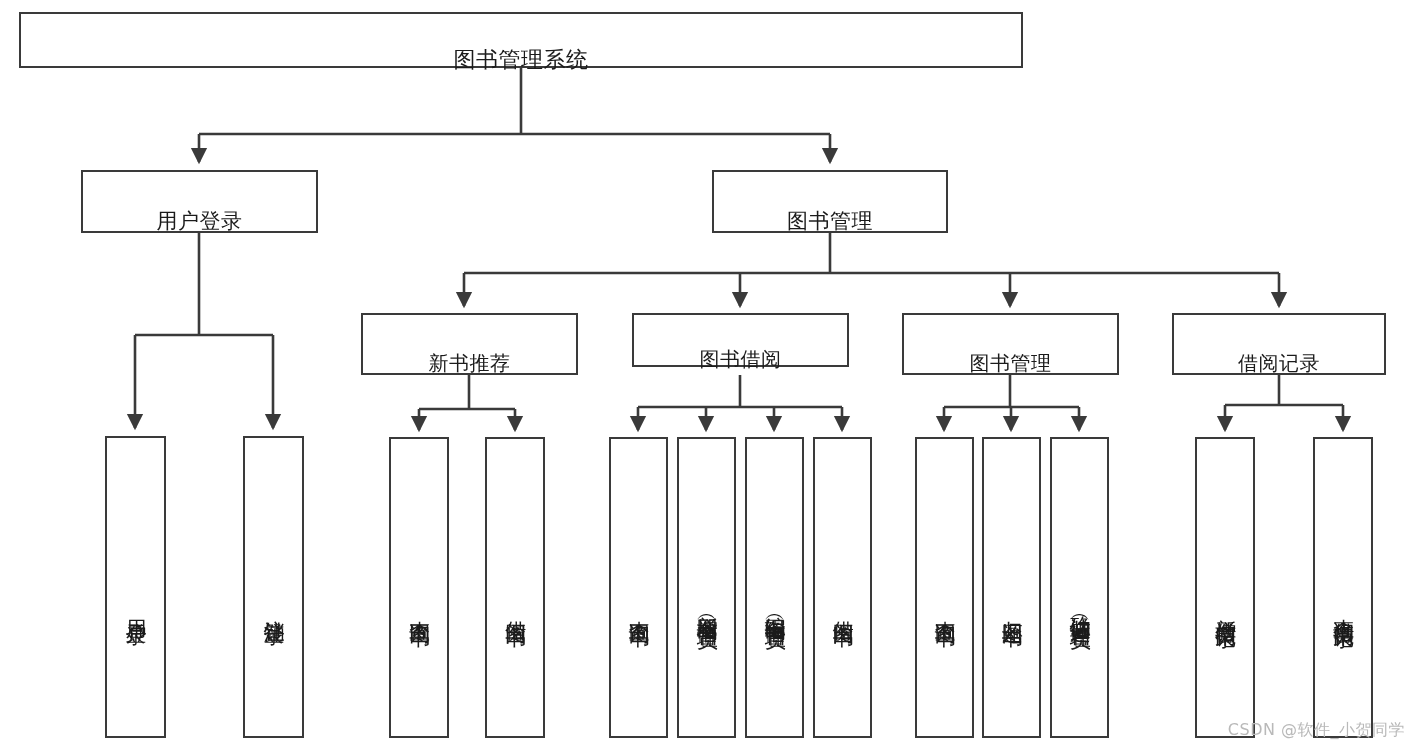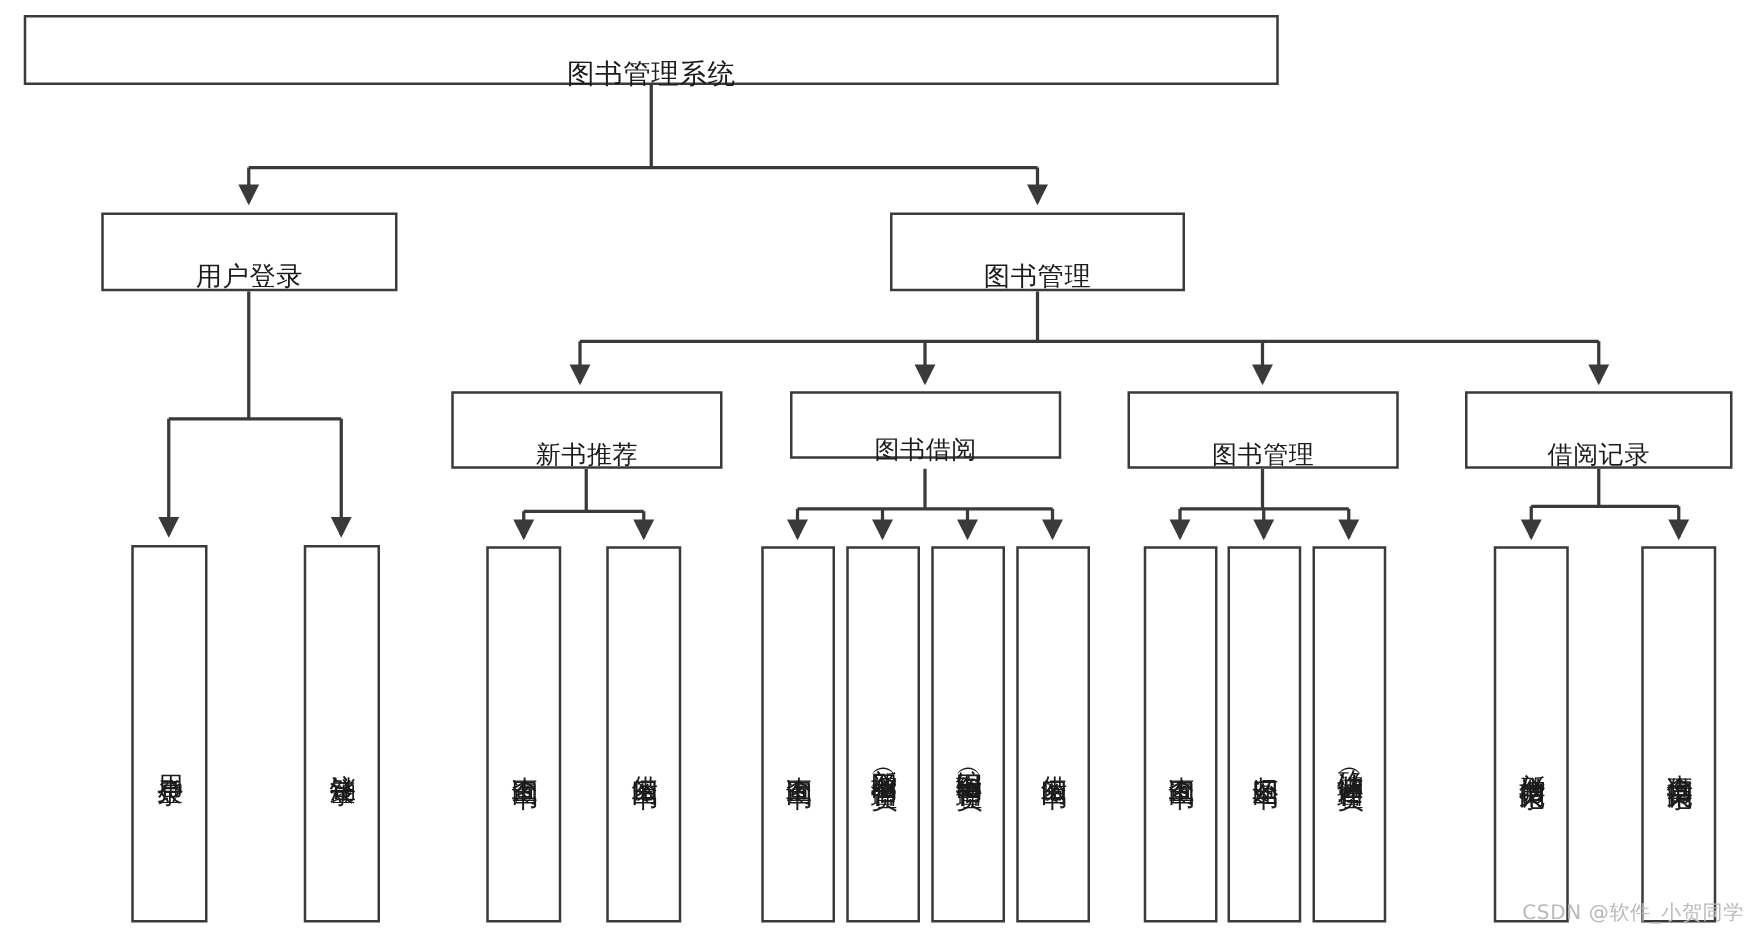--- a/index.html
+++ b/index.html
@@ -52,21 +52,21 @@
     writing-mode:vertical-rl;
     text-orientation:upright;
     font-size:21px;
     line-height:1.32;
     letter-spacing:2px;
     max-height:282px;
   }
   .node.leaf.tall .label{ max-height:288px; }
   #watermark{
     position:absolute;
-    right:10px;
+    right:0;
     bottom:6px;
     font-size:16px;
     color:#b9b9b9;
     letter-spacing:0.5px;
     z-index:3;
     white-space:nowrap;
   }
 </style>
 </head>
 <body>

